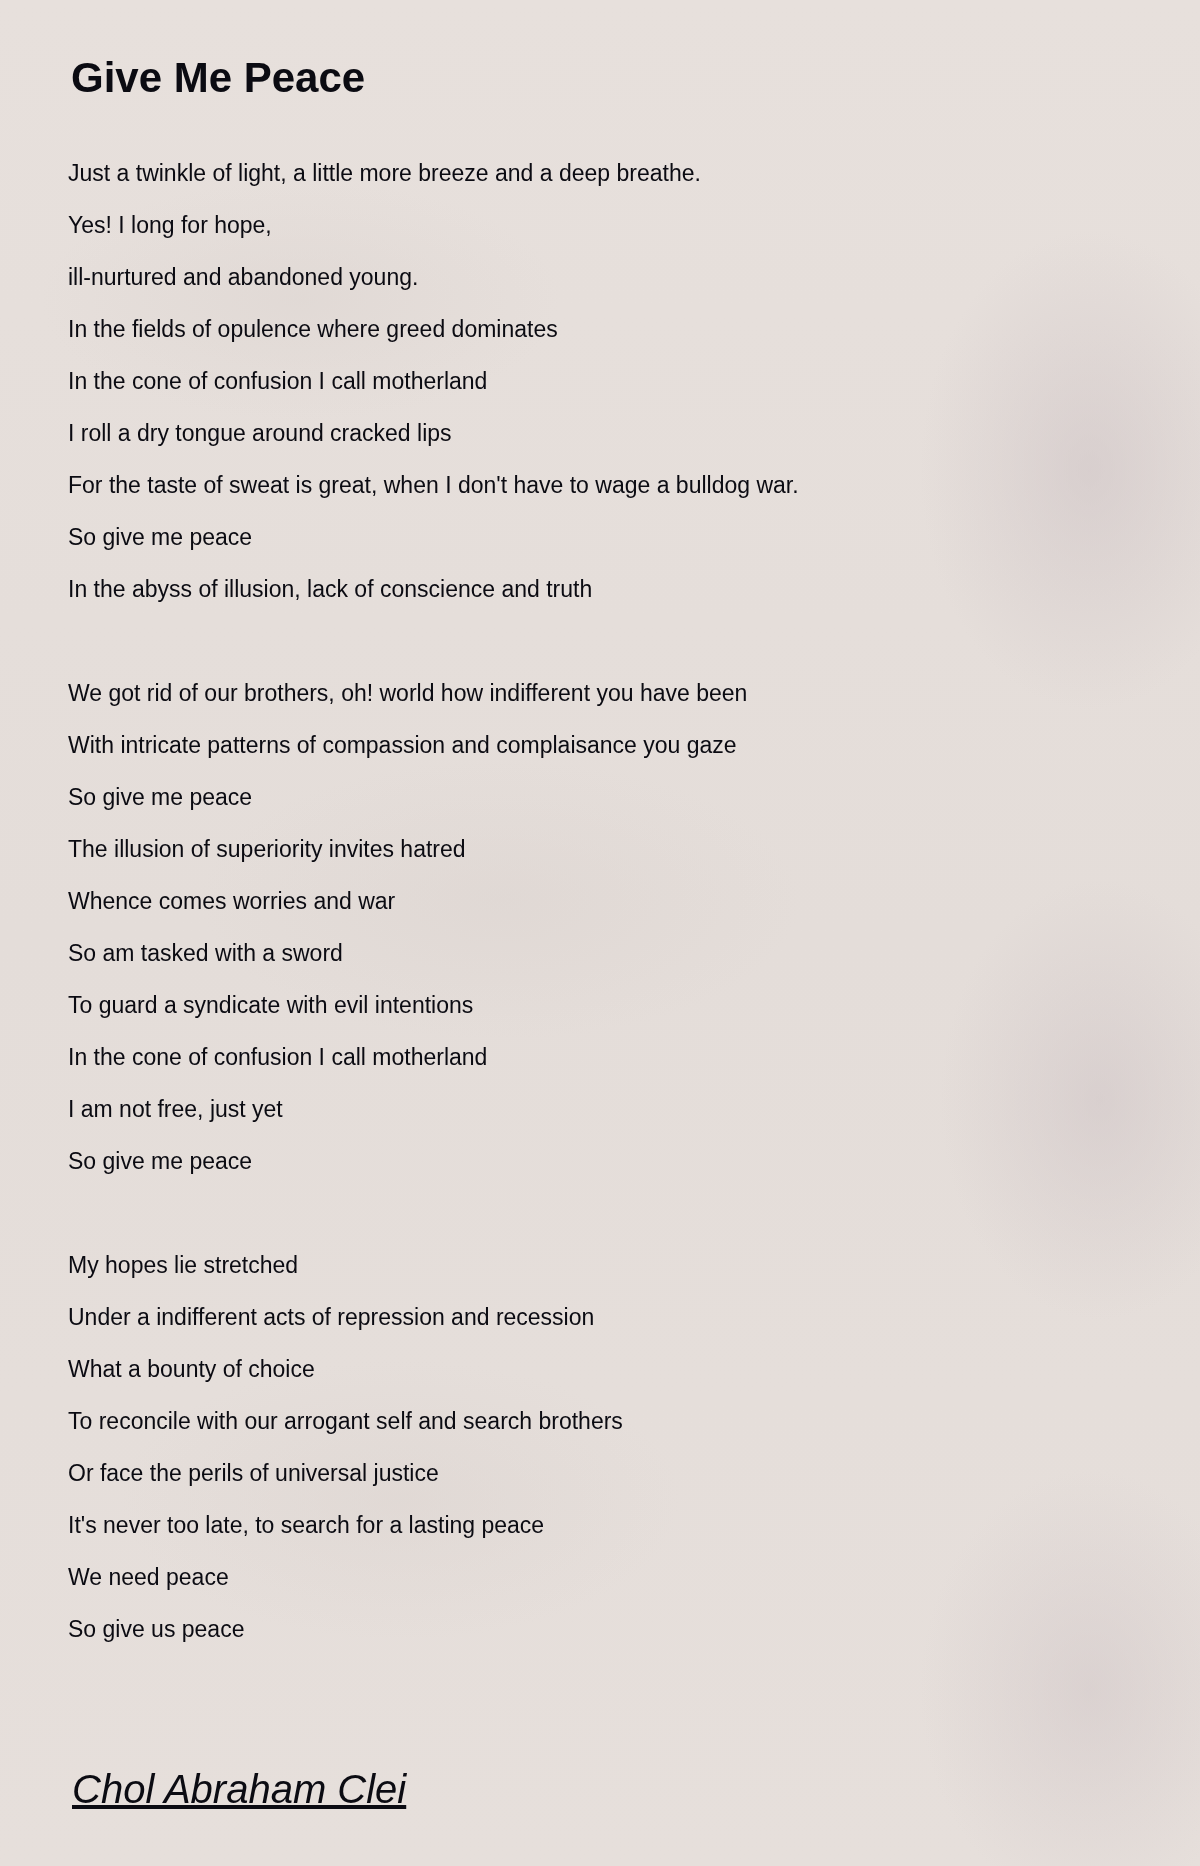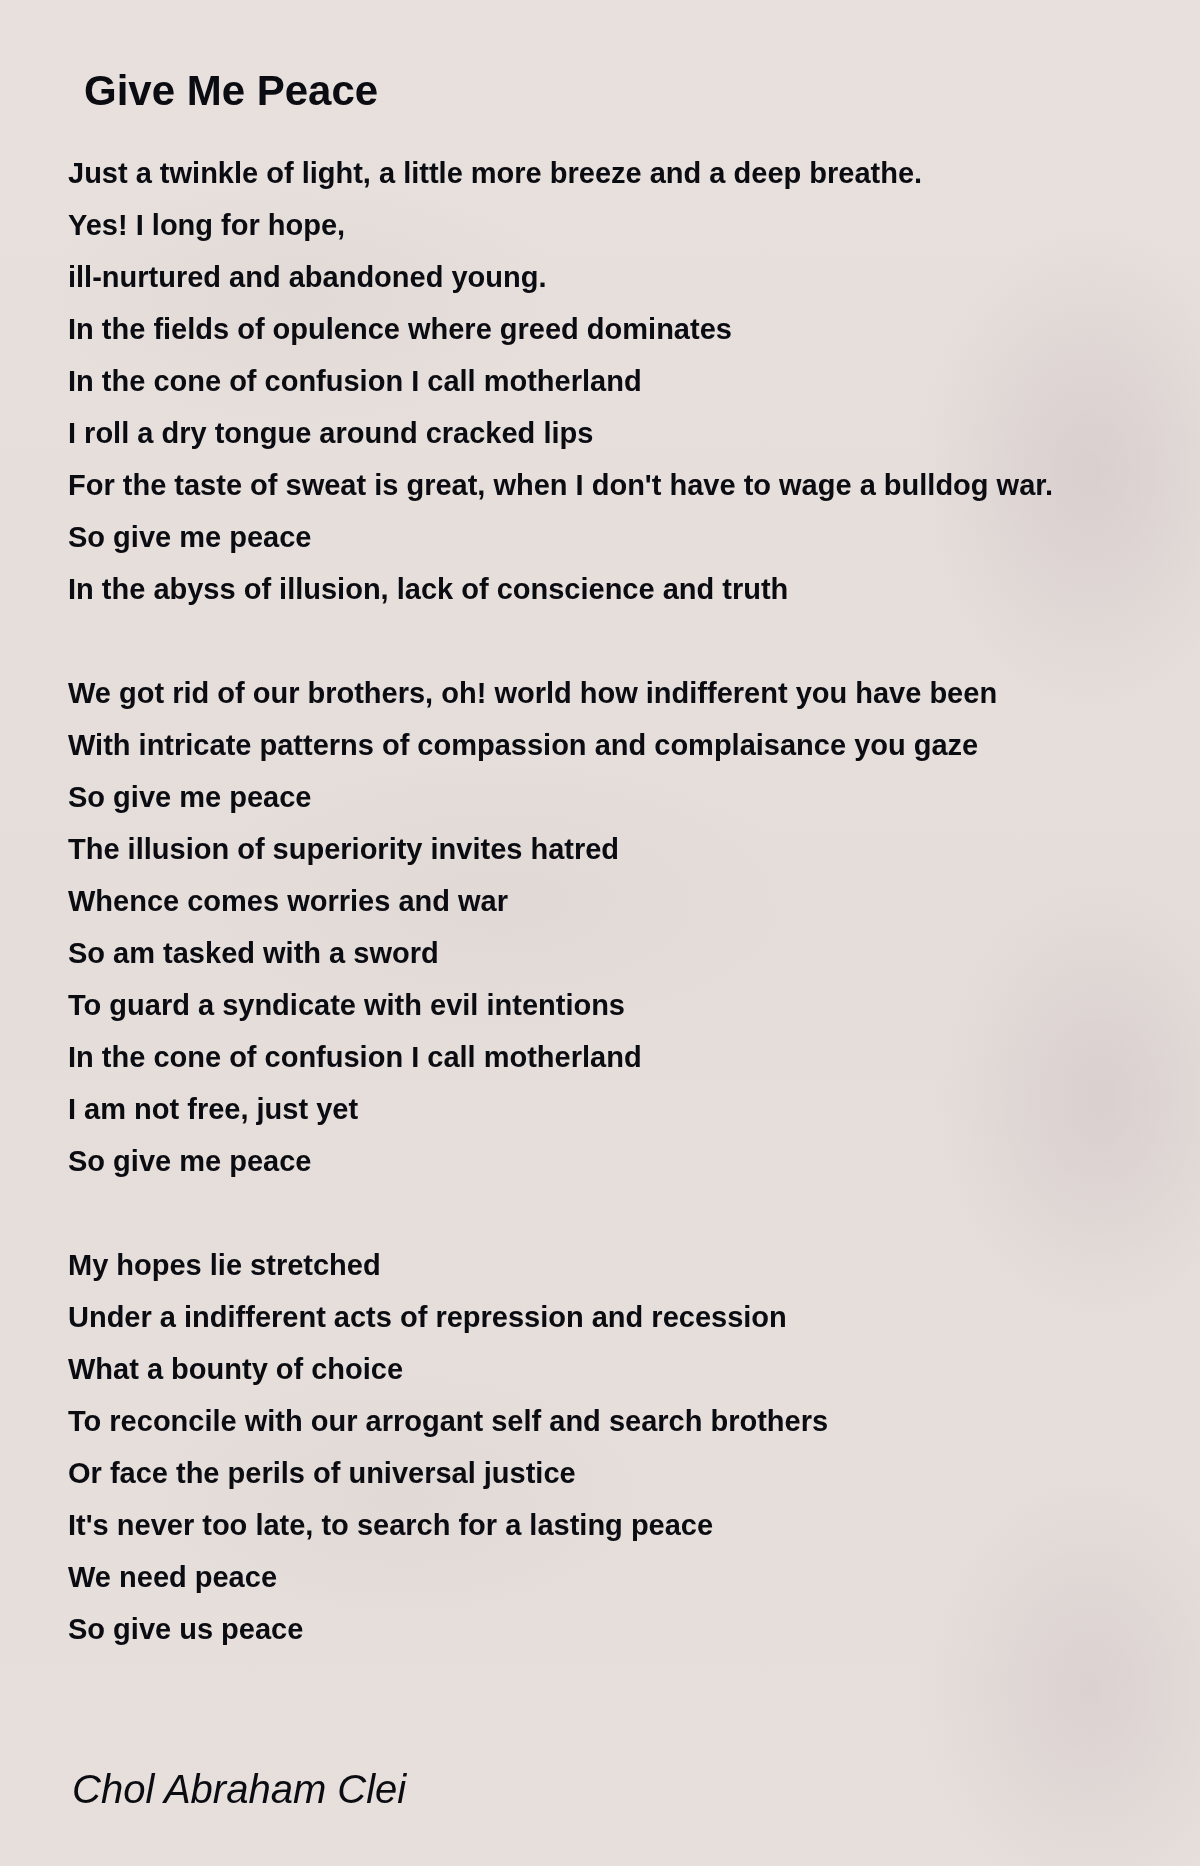--- a/index.html
+++ b/index.html
@@ -31,52 +31,53 @@
     .content {
       position: absolute;
       left: 68px;
       top: 0;
       right: 0;
     }
     .title {
       position: absolute;
       top: 50px;
       left: 0;
-      margin: 16px;
+      margin: 3px;
       font-size: 42px;
       line-height: 50px;
       font-weight: bold;
       white-space: nowrap;
       text-align: right;
     }
     .poem {
       position: absolute;
       top: 147px;
       left: 0;
     }
     .stanza {
       margin: 0 0 52px 0;
     }
     .line {
       display: block;
-      font-size: 29px;
+      font-size: 23px;
       line-height: 52px;
       height: 52px;
-      font-weight: bold;
+      font-weight: normal;
       white-space: nowrap;
     }
     .author {
       position: absolute;
       top: 1765px;
       left: 4px;
       font-size: 40px;
       line-height: 48px;
       font-style: italic;
       font-weight: normal;
       white-space: nowrap;
+      text-decoration: underline;
     }
   </style>
 </head>
 <body>
 
 <div class="bg"></div>
 
 <div class="content">
   <h1 class="title">Give Me Peace</h1>
 

